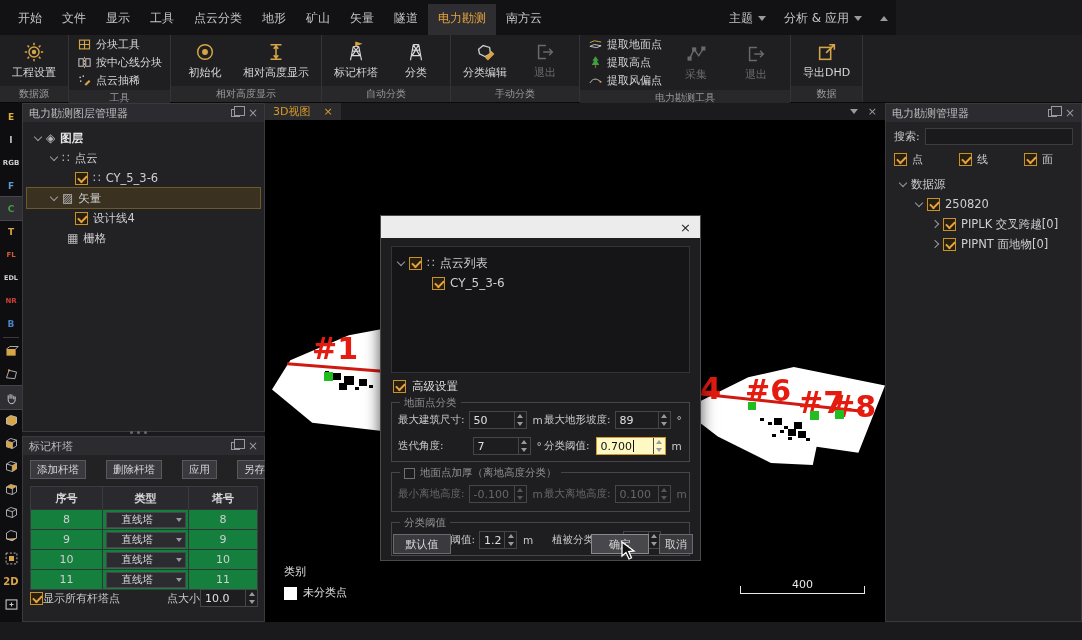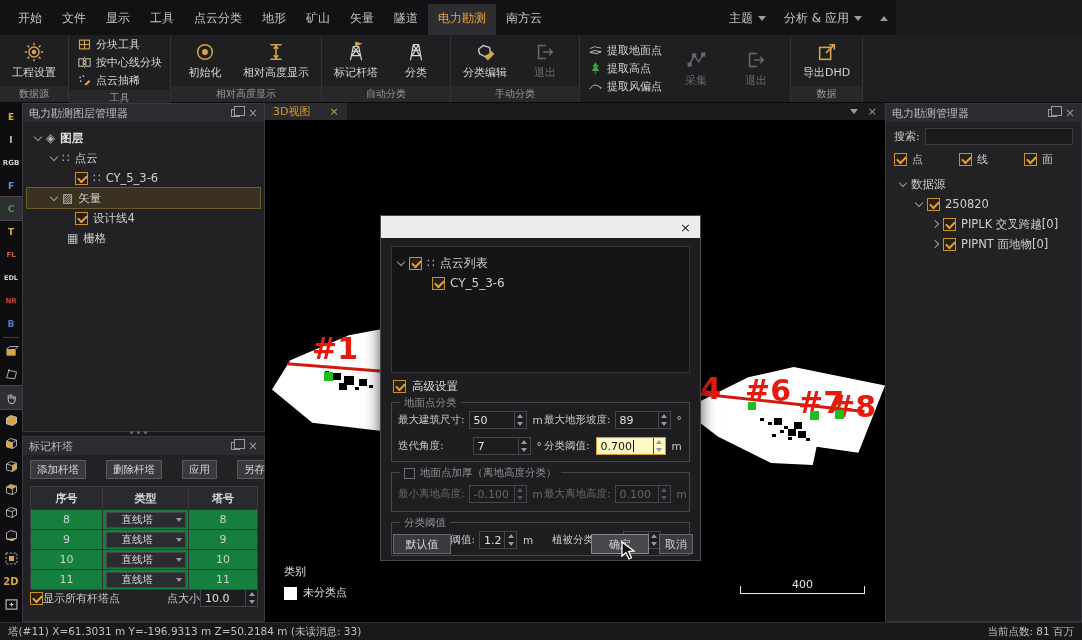--- a/index.html
+++ b/index.html
@@ -59,21 +59,21 @@
 .spin .ar i{display:block;width:0;height:0;border-left:3px solid transparent;border-right:3px solid transparent}
 .spin .ar i.u{border-bottom:4px solid #9a9a9e}
 .spin .ar i.d{border-top:4px solid #9a9a9e}
 .spin.focus{background:#fef9c3;color:#101010;border-color:#d79a28}
 .spin.focus .caret{display:inline-block;width:1px;height:12px;background:#111;margin-left:1px}
 .spin.dis{color:#67676b}
 .spin.dis .ar i.u{border-bottom-color:#55555a}.spin.dis .ar i.d{border-top-color:#55555a}
 
 #view{position:absolute;left:265px;top:103px;width:620px;height:519px;background:#000}
 #tabbar{position:absolute;left:0;top:0;width:620px;height:17px;background:#1b1b1d;display:flex;align-items:center}
-#tab3d{height:17px;background:#2b2b2e;color:#d79a28;font-size:11px;display:flex;align-items:center;gap:19px;padding:0 8px}
+#tab3d{height:17px;background:#2b2b2e;color:#d79a28;font-size:11px;display:flex;align-items:center;gap:13px;padding:0 8px}
 #tabctl{margin-left:auto;display:flex;gap:10px;align-items:center;padding-right:8px;color:#9a9a9e}
 .cloud{position:absolute;background:#fff}
 .redline{position:absolute;height:2.5px;background:#cf1a12}
 .tlabel{position:absolute;color:#e41b0e;font-weight:bold;font-size:30px;font-family:"DejaVu Sans",sans-serif;line-height:1}
 .gsq{position:absolute;width:9px;height:9px;background:#21bd21}
 #legend{position:absolute;left:19px;bottom:22px;color:#e0e0e3}
 #legend .sw{width:13px;height:13px;background:#fff;display:inline-block;vertical-align:middle;margin-right:6px}
 #scalebar{position:absolute;left:475px;bottom:28px;width:125px;border-bottom:1.5px solid #e8e8e8;height:8px;border-left:1.5px solid #e8e8e8;border-right:1.5px solid #e8e8e8;text-align:center;color:#e8e8e8;font-size:11px}
 #scalebar span{position:relative;top:-8px}
 
@@ -268,20 +268,21 @@
           <span class="lbl">采集</span>
         </div>
         <div class="rbig dis">
           <svg width="22" height="22" viewBox="0 0 24 24" fill="none" stroke="#6a6a6e" stroke-width="1.6">
               <path d="M13 5H5v14h8"></path>
               <path d="M10 12h10M16.5 8.5 20 12l-3.5 3.5"></path>
             </svg>
           <span class="lbl">退出</span>
         </div>
       </div>
+      <div class="gname">电力勘测工具</div>
     </div>
 
     <div class="rgroup">
       <div class="gitems">
         <div class="rbig">
           <svg width="22" height="22" viewBox="0 0 24 24" fill="none" stroke="#d7a545" stroke-width="1.7">
               <rect x="4" y="7" width="12" height="13"></rect>
               <path d="M11 13 20 4M14.5 4H20v5.5"></path>
             </svg>
           <span class="lbl">导出DHD</span>
@@ -705,19 +706,14 @@
         <span>PIPLK 交叉跨越[0]</span>
       </div>
       <div class="trow" style="padding-left:42px">
         <span class="chr"></span>
         <span class="cb on"></span>
         <span>PIPNT 面地物[0]</span>
       </div>
     </div>
   </div>
 
-  <div id="status">
-    <span>塔(#11) X=61.3031 m Y=-196.9313 m Z=50.2184 m (未读消息: 33)</span>
-    <span class="sp"></span>
-    <span>当前点数: 81 百万</span>
-  </div>
 
 </div>
 
 </body></html>

